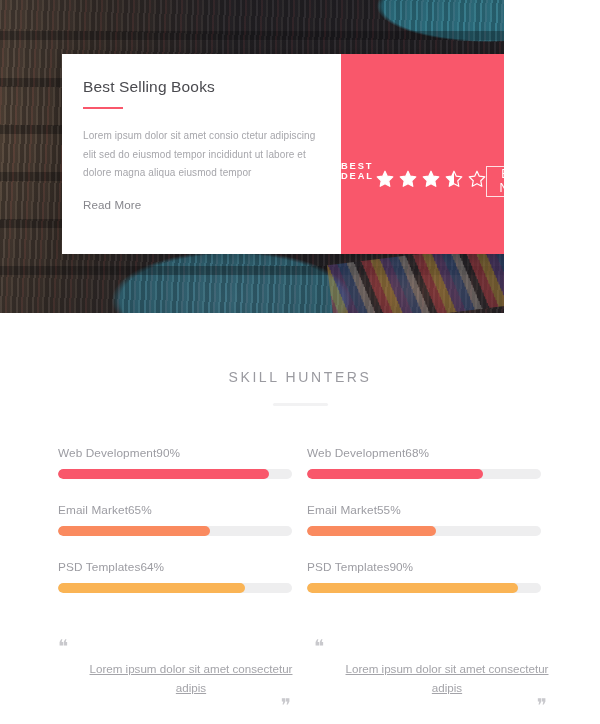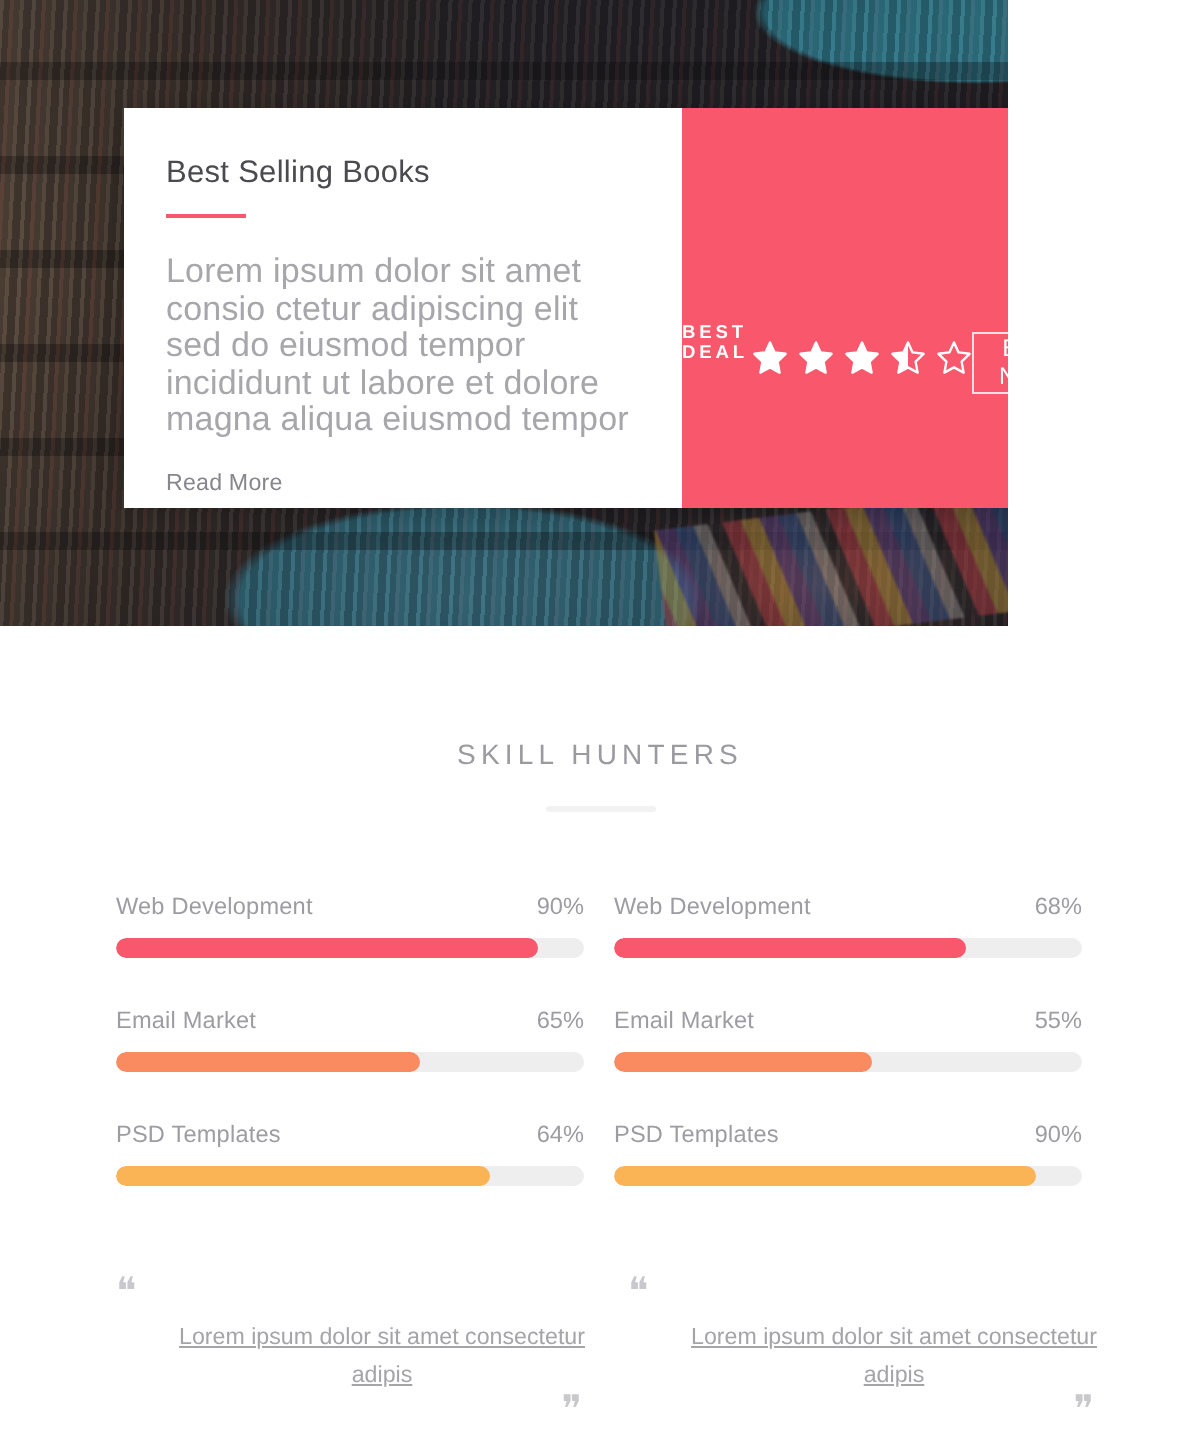--- a/index.html
+++ b/index.html
@@ -107,21 +107,21 @@
 
   .card-rule {
     width: 40px;
     height: 2px;
     background: #f9576b;
     margin-top: 11px;
   }
 
   .card-body {
     margin-top: 18px;
-    font-size: 17px;
+    font-size: 10px;
     line-height: 18.6px;
     color: #a6a6ab;
     letter-spacing: 0.1px;
   }
 
   .card-link {
     display: inline-block;
     margin-top: 15px;
     font-size: 11.6px;
     color: #86868c;
@@ -204,21 +204,20 @@
     padding: 0 58px;
     gap: 15px;
   }
 
   .skill-col { width: 234px; flex: 0 0 234px; }
 
   .skill { margin-bottom: 24px; }
 
   .skill-head {
     display: flex;
-    justify-content: space-between;
     align-items: baseline;
     margin-bottom: 9px;
   }
 
   .skill-name {
     font-size: 11.8px;
     color: #9c9ca2;
     letter-spacing: 0.1px;
   }
 

